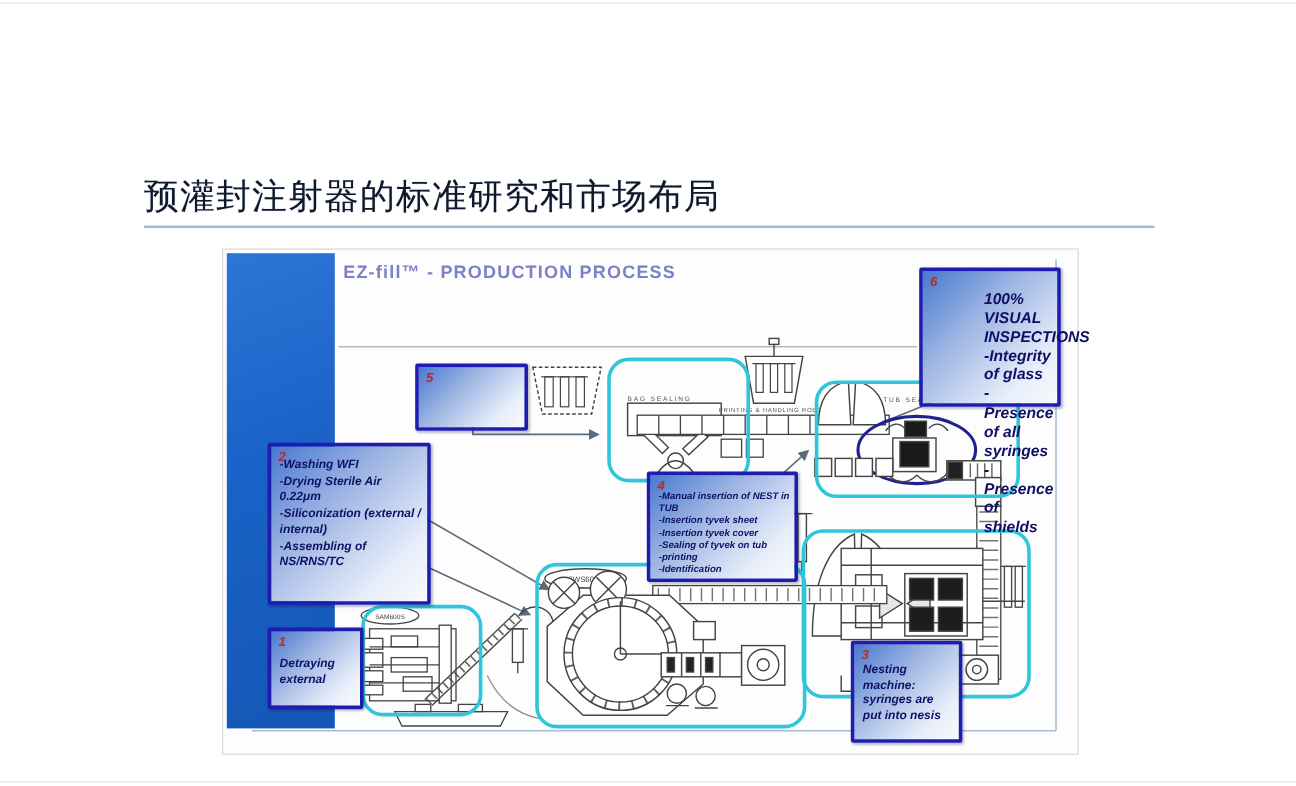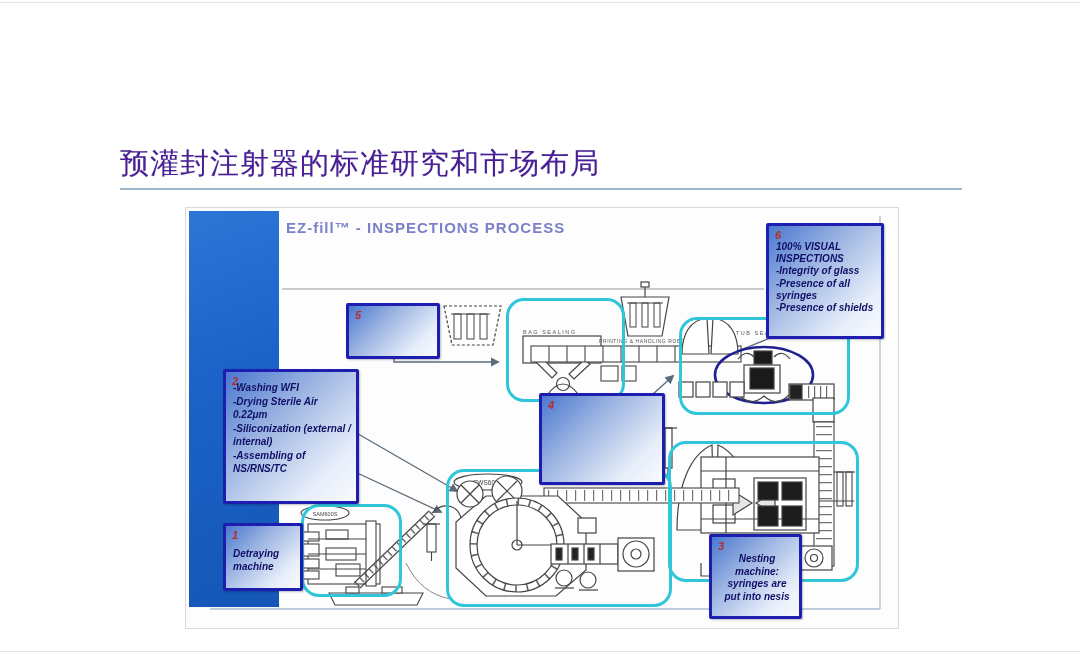--- a/index.html
+++ b/index.html
@@ -1,20 +1,20 @@
 <!DOCTYPE html>
 <html><head>
 <meta charset="utf-8">
 <style>
   html,body{margin:0;padding:0;background:#ffffff;}
   .page{position:relative;width:1080px;height:655px;background:#ffffff;overflow:hidden;
         font-family:"Liberation Sans",sans-serif;}
   .page-edge{position:absolute;left:0;width:1080px;height:1px;background:#e3e3e3;}
   .slide-title{position:absolute;left:120px;top:144px;width:860px;font-size:29px;font-weight:500;
-        letter-spacing:1px;color:#4c1d95;font-family:"DejaVu Sans","Liberation Sans",sans-serif;
+        letter-spacing:1px;color:#0f172a;font-family:"DejaVu Sans","Liberation Sans",sans-serif;
         text-shadow:0 0 1px rgba(40,90,130,.35);}
   .title-rule{position:absolute;left:120px;top:188px;width:842px;height:2px;background:#a0b7ca;}
 
   .figure{position:absolute;left:185px;top:207px;width:712px;height:420px;background:#fdfdfd;
         border:1px solid #d9d9d9;}
   .blue-bar{position:absolute;left:3px;top:3px;width:90px;height:396px;
         background:linear-gradient(160deg,#2d76d6 0%,#1b63c8 40%,#1457b6 100%);}
   .ez-header{position:absolute;left:100px;top:11px;font-size:15px;font-weight:bold;
         letter-spacing:1px;color:#7b80c8;}
   .lineart{position:absolute;left:0;top:0;width:712px;height:420px;pointer-events:none;}
@@ -28,38 +28,38 @@
 
   .callout{position:absolute;border:3px solid #1d1db0;border-radius:2px;
         background:linear-gradient(135deg,#4a78d0 0%,#9db5e2 38%,#e7eefa 78%,#f8fafd 100%);
         box-shadow:1px 1px 2px rgba(0,0,40,.25);}
   .co-num{position:absolute;left:6px;top:3px;font-size:11px;font-weight:bold;font-style:italic;
         color:#b92b27;}
   .co-text{position:absolute;left:0;top:0;right:0;bottom:0;padding:16px 4px 3px 7px;
         white-space:pre-line;font-weight:bold;font-style:italic;color:#0f0f66;line-height:1.25;}
   .co-1{left:37px;top:315px;width:74px;height:62px;}  .co-1 .co-text{font-size:10px;padding-top:22px;}
   .co-2{left:37px;top:161px;width:130px;height:129px;} .co-2 .co-text{font-size:10px;padding-top:9px;line-height:1.35;}
-  .co-3{left:523px;top:326px;width:87px;height:79px;}  .co-3 .co-text{font-size:10px;text-align:center;}
+  .co-3{left:523px;top:326px;width:87px;height:79px;}  .co-3 .co-text{font-size:10px;}
   .co-4{left:353px;top:185px;width:120px;height:86px;} .co-4 .co-text{font-size:8px;padding-top:13px;line-height:1.28;}
   .co-5{left:160px;top:95px;width:88px;height:50px;}   .co-5 .co-text{font-size:10.5px;padding-top:14px;}
-  .co-6{left:580px;top:15px;width:112px;height:110px;} .co-6 .co-text{font-size:10px;padding-top:15px;line-height:1.22;}
+  .co-6{left:580px;top:15px;width:112px;height:110px;} .co-6 .co-text{font-size:13px;padding-top:15px;line-height:1.22;margin-left:44px;}
 </style>
 </head>
 <body>
 
 <div class="page">
   <div class="page-edge" style="top:2px;"></div>
   <div class="page-edge" style="top:651px;"></div>
 
   <div class="slide-title">预灌封注射器的标准研究和市场布局</div>
   <div class="title-rule"></div>
 
   <div class="figure">
     <div class="blue-bar"></div>
-    <div class="ez-header">EZ-fill™ - INSPECTIONS PROCESS</div>
+    <div class="ez-header">EZ-fill™ - PRODUCTION PROCESS</div>
 
     <svg class="lineart" viewBox="0 0 712 420">
       <defs>
         <marker id="arw" viewBox="0 0 10 10" refX="8" refY="5" markerWidth="7" markerHeight="7" orient="auto">
           <path d="M0,0 L10,5 L0,10 z" fill="#5a6b7a"></path>
         </marker>
       </defs>
 
       <g stroke="#a9bdd2" stroke-width="1.3">
         <line x1="96" y1="81" x2="578" y2="81" stroke="#b9b9b9"></line>
@@ -248,35 +248,41 @@
     </svg>
 
     <div class="hl hl-sam"></div>
     <div class="hl hl-sws"></div>
     <div class="hl hl-bag"></div>
     <div class="hl hl-tub"></div>
     <div class="hl hl-nest"></div>
 
     <div class="callout co-1">
       <span class="co-num">1</span>
-      <div class="co-text">Detraying machine</div>
+      <div class="co-text">Detraying external</div>
     </div>
     <div class="callout co-2">
       <span class="co-num">2</span>
       <div class="co-text">-Washing WFI
 -Drying Sterile Air 0.22μm
 -Siliconization (external / internal)
 -Assembling of NS/RNS/TC</div>
     </div>
     <div class="callout co-3">
       <span class="co-num">3</span>
       <div class="co-text">Nesting machine: syringes are put into nesis</div>
     </div>
     <div class="callout co-4">
       <span class="co-num">4</span>
+      <div class="co-text">-Manual insertion of NEST in TUB
+-Insertion tyvek sheet
+-Insertion tyvek cover
+-Sealing of tyvek on tub
+-printing
+-Identification</div>
     </div>
     <div class="callout co-5">
       <span class="co-num">5</span>
     </div>
     <div class="callout co-6">
       <span class="co-num">6</span>
       <div class="co-text">100% VISUAL INSPECTIONS
 -Integrity of glass
 -Presence of all syringes
 -Presence of shields</div>

